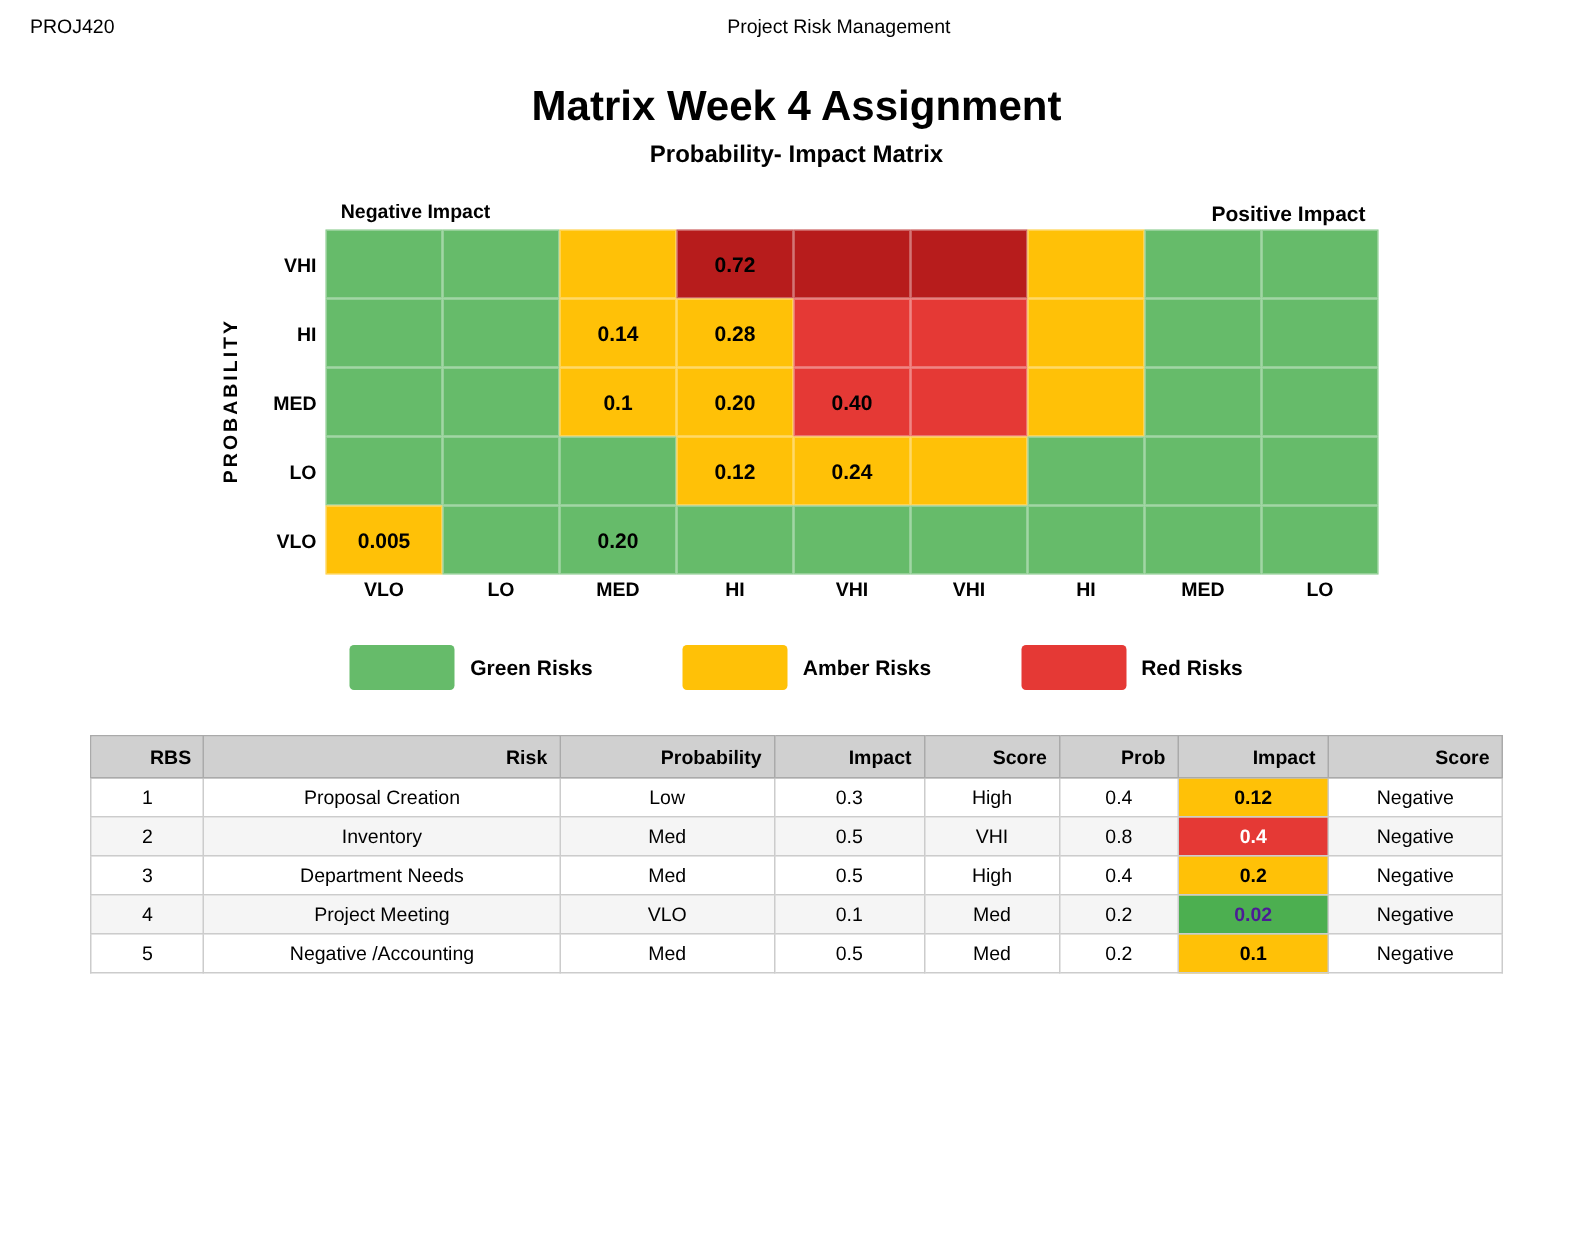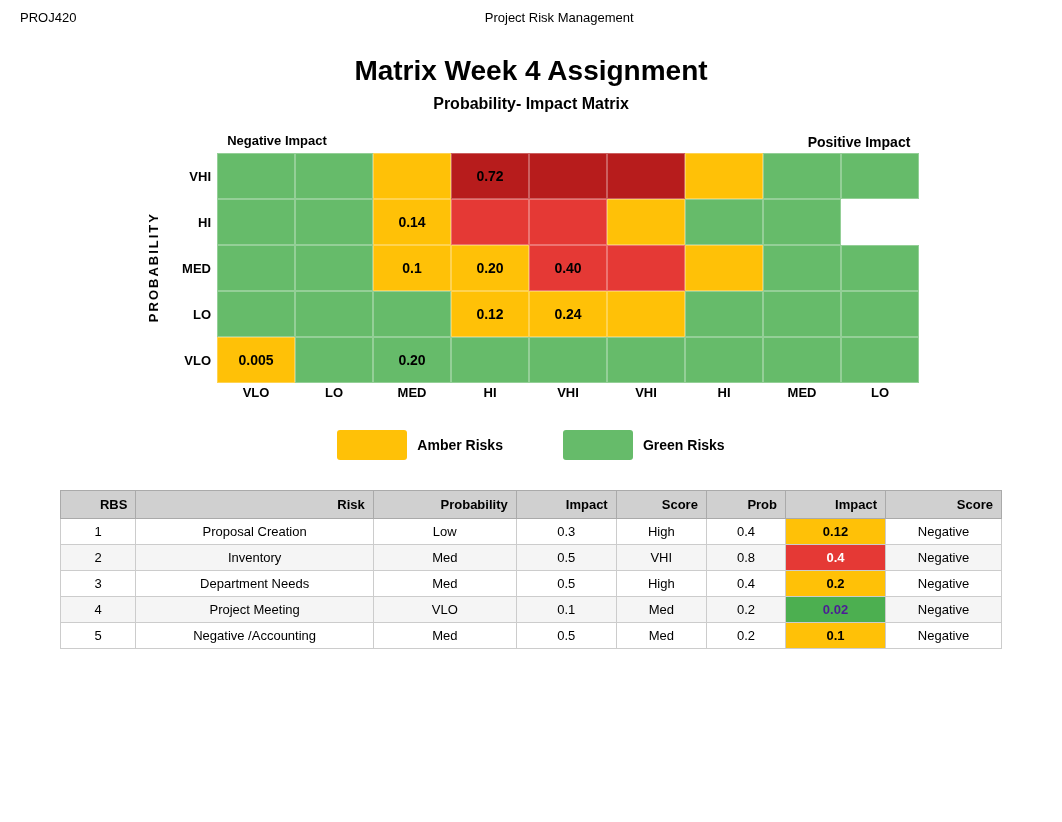--- a/index.html
+++ b/index.html
@@ -208,20 +208,21 @@
             <div class="cell c-dark-red"></div>
             <div class="cell c-yellow"></div>
             <div class="cell c-green"></div>
             <div class="cell c-green"></div>
           </div>
           <div class="matrix-row">
             <div class="row-label">HI</div>
             <div class="cell c-green"></div>
             <div class="cell c-green"></div>
             <div class="cell c-yellow">0.14</div>
+            <div class="cell c-yellow">0.28</div>
             <div class="cell c-red"></div>
             <div class="cell c-red"></div>
             <div class="cell c-yellow"></div>
             <div class="cell c-green"></div>
             <div class="cell c-green"></div>
           </div>
           <div class="matrix-row">
             <div class="row-label">MED</div>
             <div class="cell c-green"></div>
             <div class="cell c-green"></div>
@@ -270,26 +271,30 @@
           <div class="col-label">HI</div>
           <div class="col-label">MED</div>
           <div class="col-label">LO</div>
         </div>
     </div>
   </div>
 </div>
 
 <div class="legend-row" id="legend-row">
 <div class="legend-item">
+      <div class="legend-box" style="background-color: rgb(102, 187, 106);"></div>
+      <span class="legend-label">Green Risks</span>
+    </div>
+    <div class="legend-item">
       <div class="legend-box" style="background-color: rgb(255, 193, 7);"></div>
       <span class="legend-label">Amber Risks</span>
     </div>
     <div class="legend-item">
-      <div class="legend-box" style="background-color: rgb(102, 187, 106);"></div>
-      <span class="legend-label">Green Risks</span>
+      <div class="legend-box" style="background-color: rgb(229, 57, 53);"></div>
+      <span class="legend-label">Red Risks</span>
     </div>
   </div>
 
 <div class="risk-table-wrapper">
   <table class="risk-table">
     <thead>
       <tr>
         <th>RBS</th>
         <th>Risk</th>
         <th>Probability</th>

